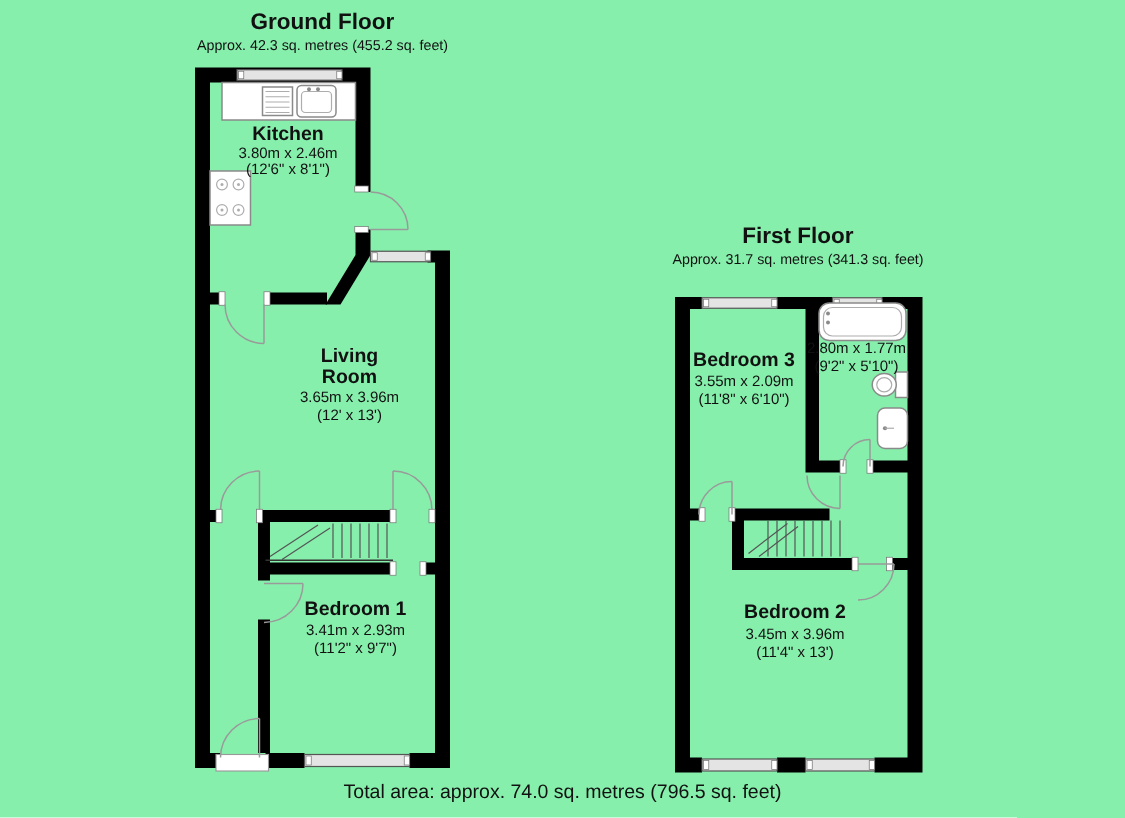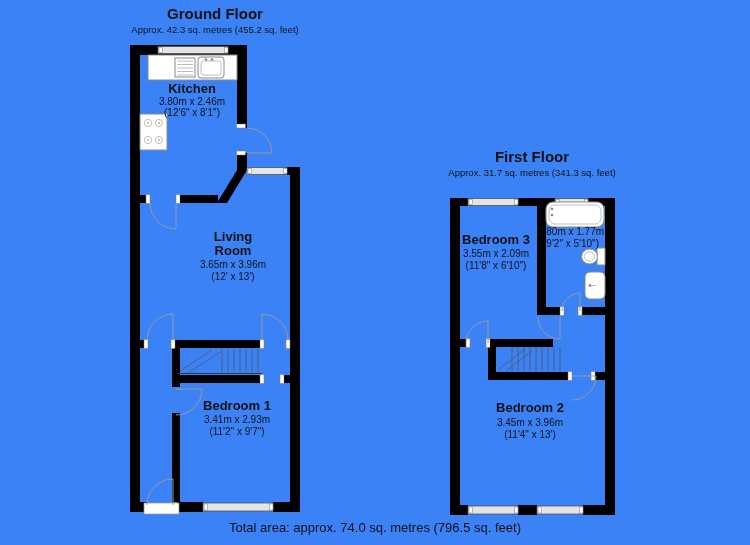--- a/index.html
+++ b/index.html
@@ -1,16 +1,16 @@
 <!DOCTYPE html>
 <html><head>
 <meta charset="utf-8">
 <style>
   html,body{margin:0;padding:0;background:#ffffff;}
-  .page{position:relative;width:750px;height:545px;background:#3b82f6;overflow:hidden;}
+  .page{position:relative;width:750px;height:545px;background:#86efac;overflow:hidden;}
   svg{display:block;}
   text{font-family:"Liberation Sans","DejaVu Sans",sans-serif;fill:#111;}
   .floor-title{font-size:15px;font-weight:bold;}
   .floor-sub{font-size:9.5px;}
   .room-name{font-size:13px;font-weight:bold;}
   .room-dims{font-size:10px;}
   .footer-text{font-size:13px;}
   .wall{fill:#000;}
   .win{fill:#e4e4e4;stroke:#555;stroke-width:0.8;}
   .wincap{fill:#fff;stroke:#777;stroke-width:0.5;}

